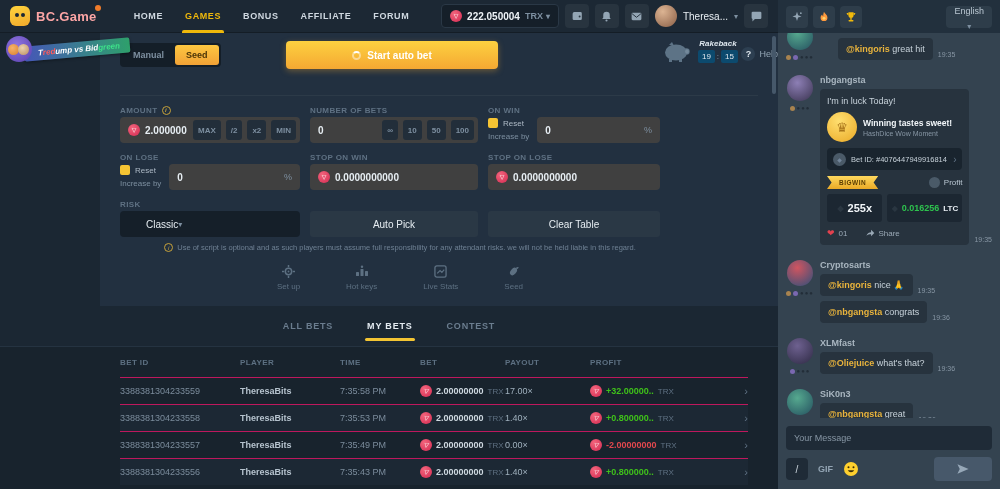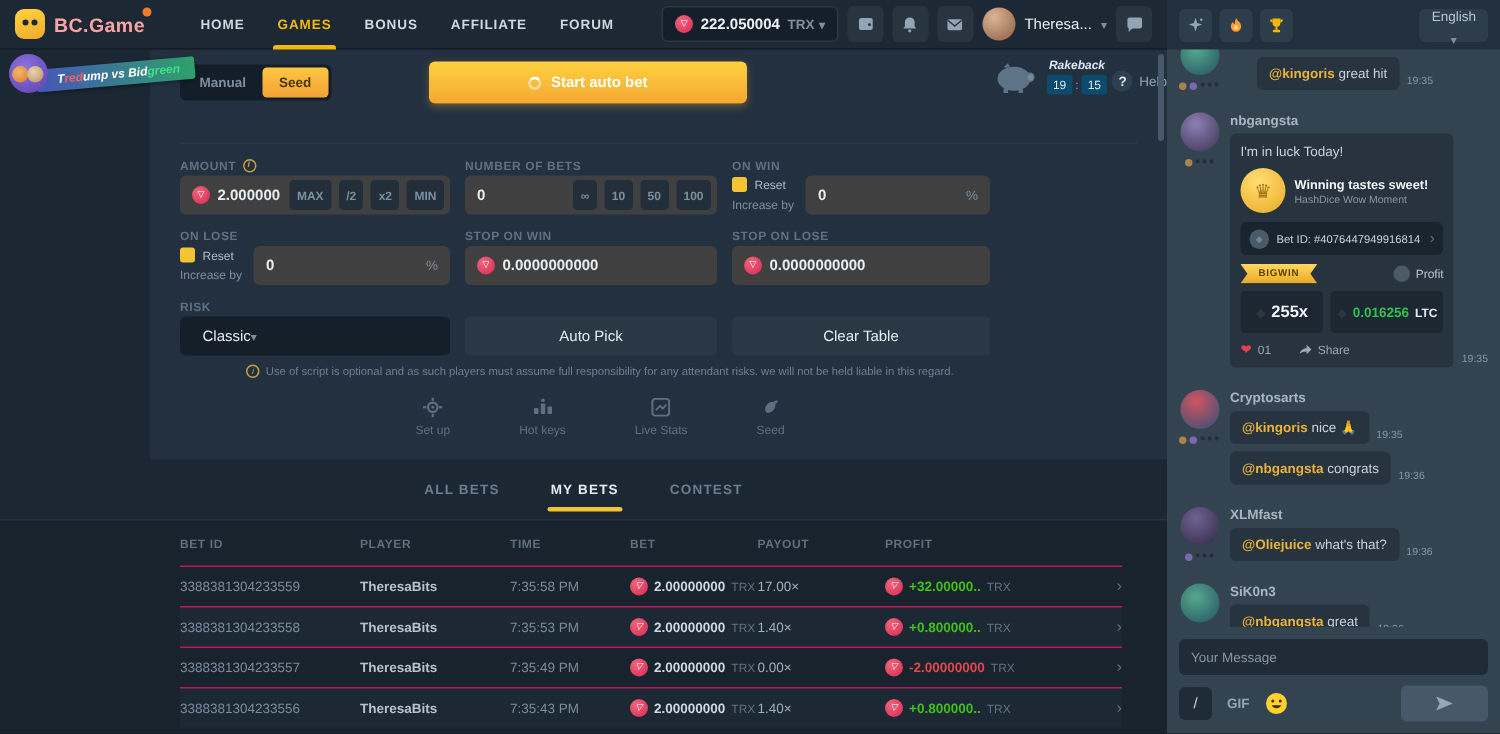--- a/index.html
+++ b/index.html
@@ -72,21 +72,21 @@
   .info-ic::after { content:"i"; font-style:italic; }
   .ibox { display:flex; align-items:center; background:#404040; border-radius:4px; height:26px; padding:0 4px 0 8px; gap:5px; }
   .ibox input { flex:1; min-width:10px; background:transparent; border:none; outline:none; color:#e6edf2; font-size:10px; font-weight:bold; font-family:"Liberation Sans",sans-serif; width:100%; }
   .seg { background:#222e3a; border-radius:3px; height:20px; padding:0 5px; display:flex; align-items:center; font-size:8px; color:#7d8fa0; font-weight:bold; flex:0 0 auto; }
   .onrow { display:flex; align-items:flex-end; gap:8px; }
   .opts { display:flex; flex-direction:column; gap:4px; padding-bottom:2px; }
   .opt { display:flex; align-items:center; gap:5px; font-size:8px; color:#aebac6; white-space:nowrap; }
   .chk { width:10px; height:10px; border-radius:2px; background:#f5c433; flex:0 0 auto; }
   .opt.dim { color:#7d8fa0; }
   .pct { color:#7d8fa0; font-size:9px; padding-right:4px; }
-  .risk-box { display:flex; align-items:center; background:#151f29; border-radius:4px; height:26px; padding:0 15px; color:#e6edf2; font-size:10px; }
+  .risk-box { display:flex; align-items:center; background:#151f29; border-radius:4px; height:26px; padding:0 26px; color:#e6edf2; font-size:10px; }
   .risk-box .hcaret { font-size:9px; }
   .pbtn { background:#2a3845; border-radius:3px; height:26px; display:flex; align-items:center; justify-content:center; color:#e6edf2; font-size:10px; }
   .disclaimer { width:560px; margin-top:6px; display:flex; justify-content:center; align-items:center; gap:4px; color:#6e8093; font-size:7.5px; text-align:right; }
   .tools { width:560px; margin-top:13px; display:flex; justify-content:center; gap:46px;align-items:flex-end; }
   .tool { display:flex; flex-direction:column; align-items:center; gap:4px; color:#5d7082; font-size:8px; }
   .tool svg { display:block; }
 
   
   .tabs { position:absolute; top:315px; left:0; right:0; display:flex; justify-content:center; gap:30px; z-index:2; }
   .tab { font-size:9px; font-weight:bold; letter-spacing:.8px; color:#6b7d8f; padding:6px 2px 10px; position:relative; }

